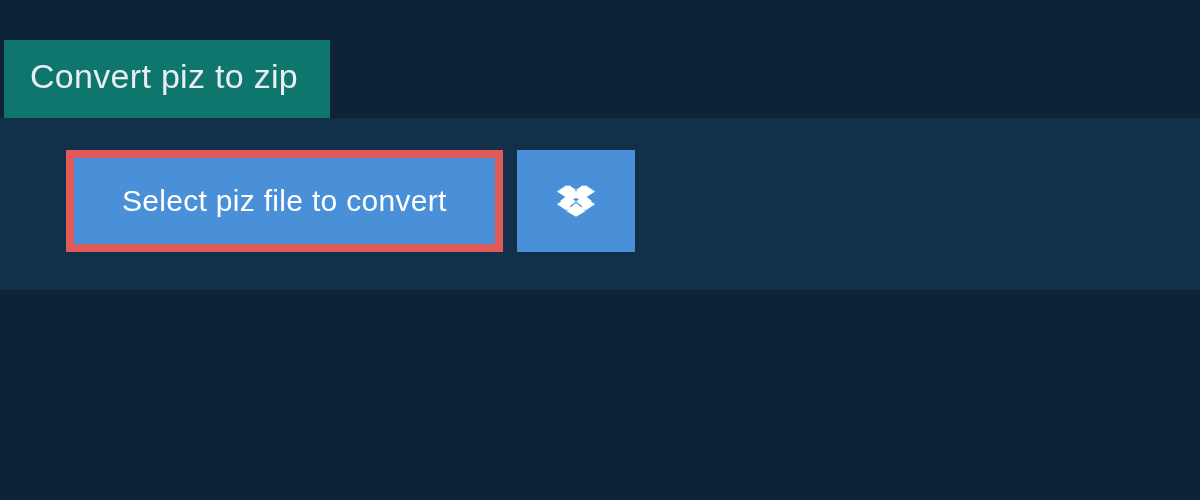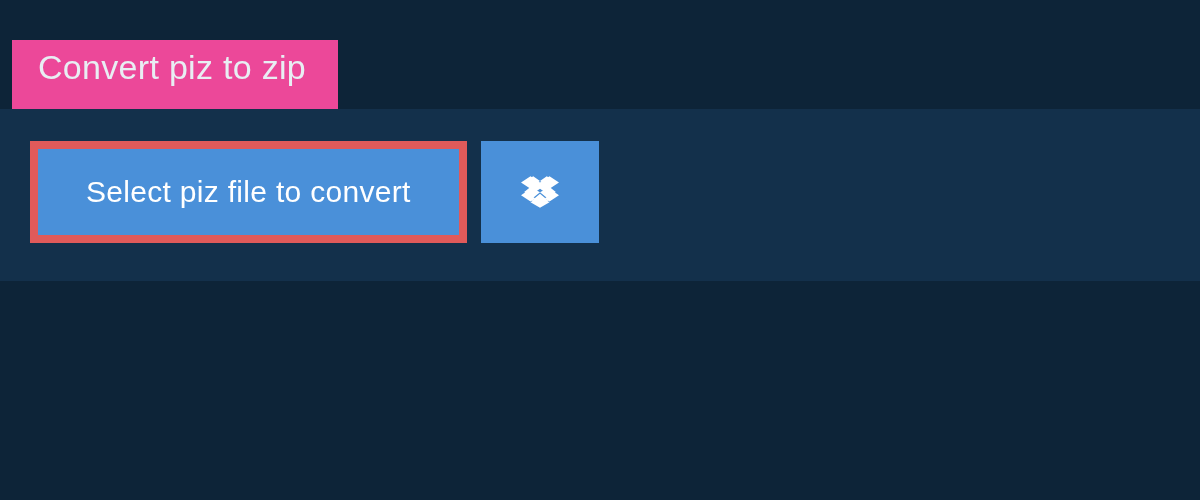--- a/index.html
+++ b/index.html
@@ -9,41 +9,42 @@
     }
     body {
       width: 1200px;
       height: 500px;
       background: #0d2438;
       font-family: -apple-system, BlinkMacSystemFont, 'Segoe UI', Helvetica, Arial, sans-serif;
       font-weight: 300;
       overflow: hidden;
     }
     .tab-container {
-      background: #ec4899;
+      background: #0f766e;
       display: inline-block;
-      padding: 8px 32px 22px 26px;
+      padding: 17px 32px 22px 26px;
       margin-top: 40px;
-      margin-left: 12px;
+      margin-left: 4px;
     }
     .tab-title {
       color: #e8eef3;
       font-size: 34px;
       font-weight: 300;
       letter-spacing: 0.3px;
     }
     .panel {
       background: #13304b;
       padding: 32px 30px 38px 30px;
       width: 100%;
     }
     .button-row {
       display: flex;
       gap: 14px;
       align-items: stretch;
+      margin-left: 36px;
     }
     .select-button {
       background: #4a90d9;
       border: 8px solid #e05a5a;
       color: #ffffff;
       font-size: 30px;
       font-weight: 300;
       padding: 26px 48px;
       cursor: pointer;
       display: flex;

